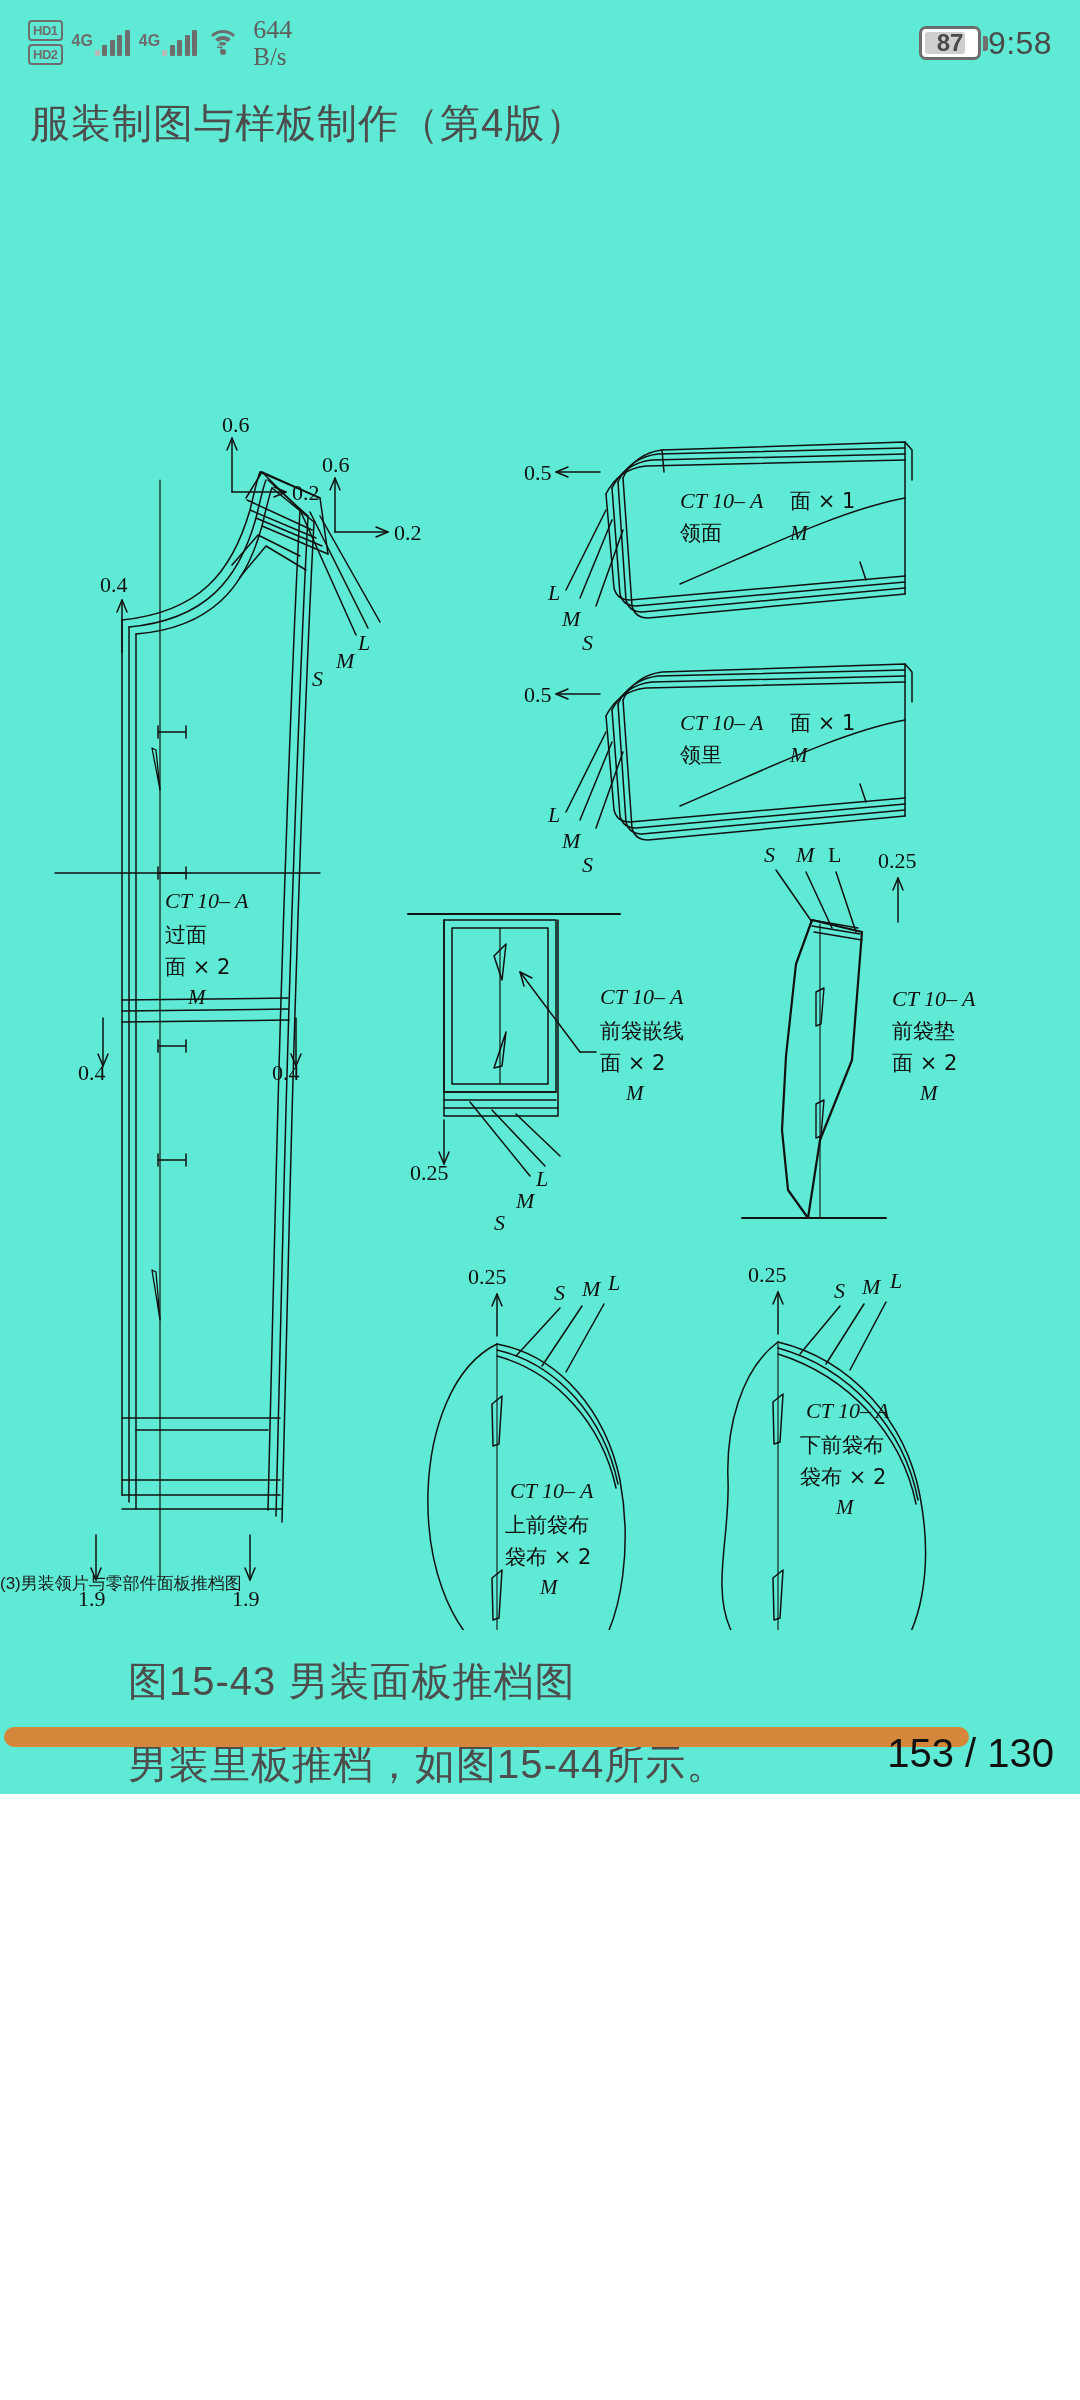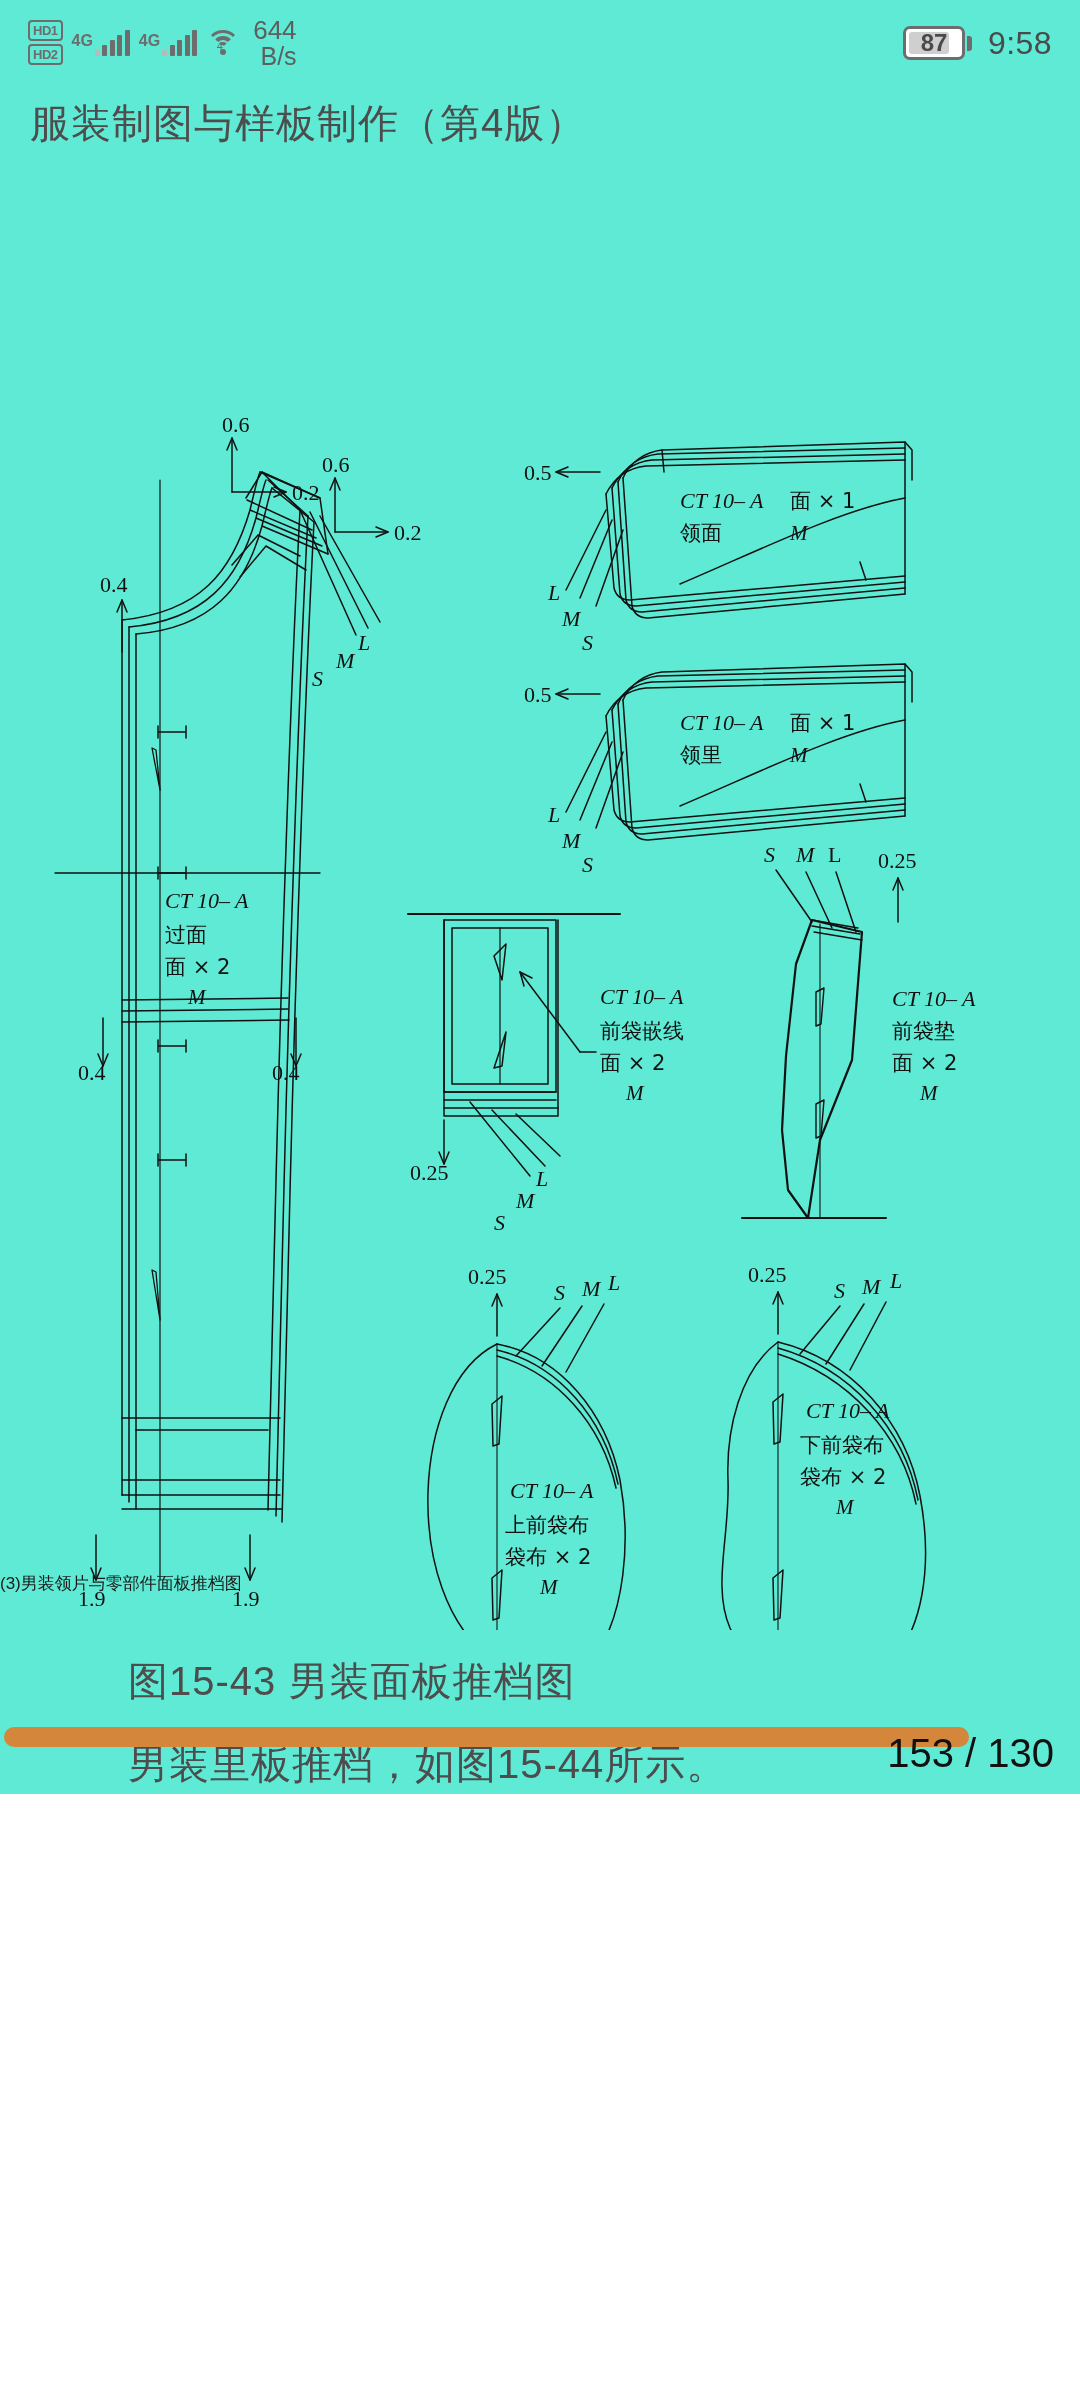--- a/index.html
+++ b/index.html
@@ -11,21 +11,21 @@
   }
   #root { position: relative; width: 1080px; height: 1794px; background:#5eead4; }
 
   
   .statusbar {
     position: absolute; top: 0; left: 0; width: 1080px; height: 86px;
     display: flex; align-items: center; justify-content: space-between;
     padding: 0 28px;
   }
   .sb-left { display: flex; align-items: center; gap: 9px; }
-  .sb-right { display: flex; align-items: center; gap: 16px; }
+  .sb-right { display: flex; align-items: center; gap: 0; }
 
   .hd-stack { display: flex; flex-direction: column; gap: 3px; }
   .hd-badge {
     border: 2.4px solid #6d6d6d; border-radius: 4px;
     font-size: 13px; line-height: 1; color: #6d6d6d;
     padding: 2px 3px 2px 3px; font-weight: 700;
     letter-spacing: -0.5px; font-family: "Liberation Sans", sans-serif;
   }
   .net-group { display:flex; align-items:flex-end; gap:2px; }
   .net-label { font-size: 16px; color: #6d6d6d; font-weight:700; align-self:flex-start; margin-top:2px;}
@@ -39,21 +39,21 @@
   .wifi { position: relative; width: 34px; height: 26px; }
   .wifi span { position:absolute; left:50%; transform:translateX(-50%);
       border: 3.4px solid transparent; border-top-color:#6d6d6d; border-radius:50%; }
   .wifi .a { width:34px;height:34px; top:0; }
   .wifi .b { width:22px;height:22px; top:6px; }
   .wifi .c { width:10px;height:10px; top:12px; }
   .wifi .dot { width:6px;height:6px;border-radius:50%;background:#6d6d6d;top:19px;border:none; }
   .wifi .tick { position:absolute; right:-2px; bottom:0px; font-size:11px; color:#6d6d6d; }
 
   .speed { display:flex; flex-direction:column; line-height:1.02; color:#5e5e5e;
-           font-size:26px; margin-left:4px; font-family:Liberation Sans, sans-serif;text-align:right;}
+           font-size:26px; margin-left:4px; font-family:Liberation Serif, serif;}
   .speed .u { font-size:25px; }
 
   .battery { display:flex; align-items:center; }
   .batt-body {
     border: 3px solid #6d6d6d; border-radius: 7px; height: 34px; min-width: 62px;
     display:flex; align-items:center; justify-content:center; padding: 0 4px;
     background: #ffffff; position: relative;
   }
   .batt-fill { position:absolute; left:3px; top:3px; bottom:3px; width: 72%; background:#cfcfcf; border-radius:3px; }
   .batt-num { position:relative; font-size:24px; color:#4a4a4a; font-weight:700; font-family:"Liberation Sans",sans-serif; }

